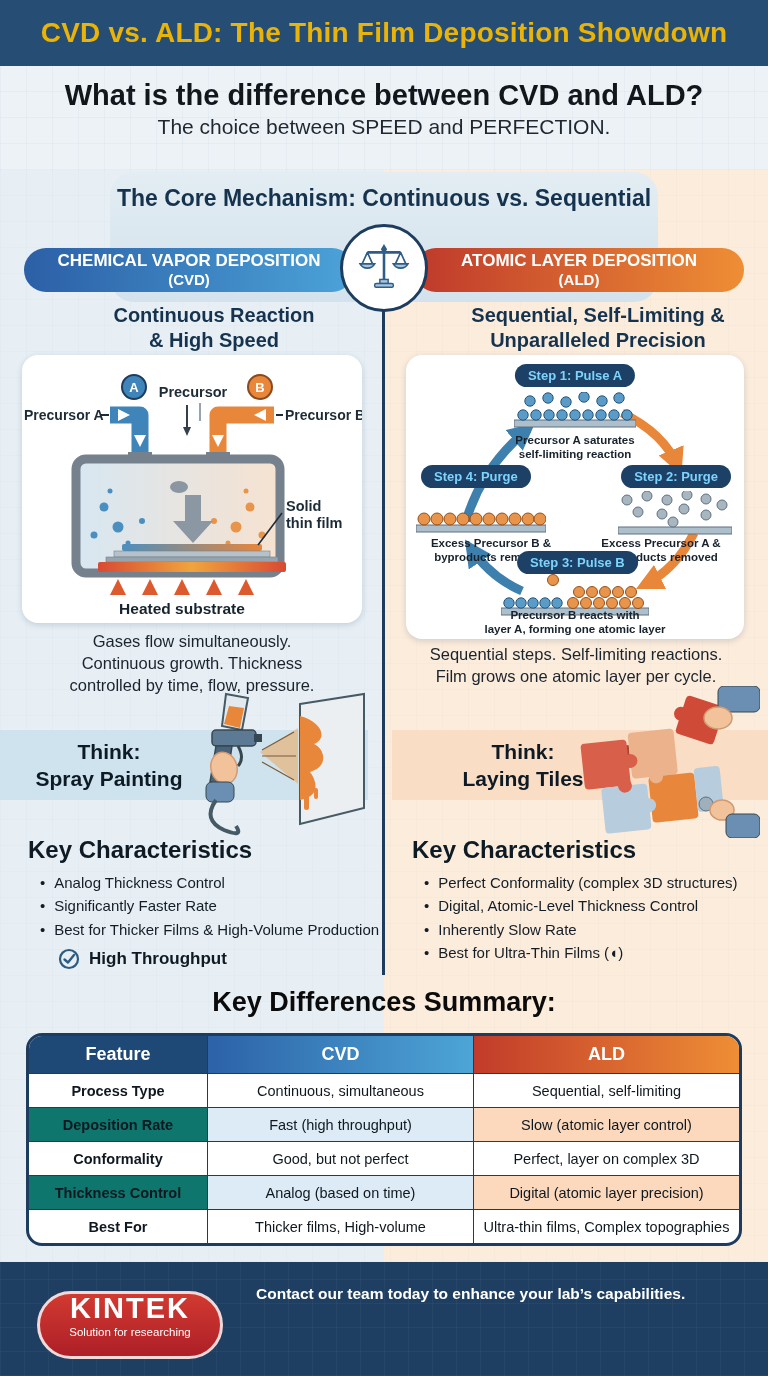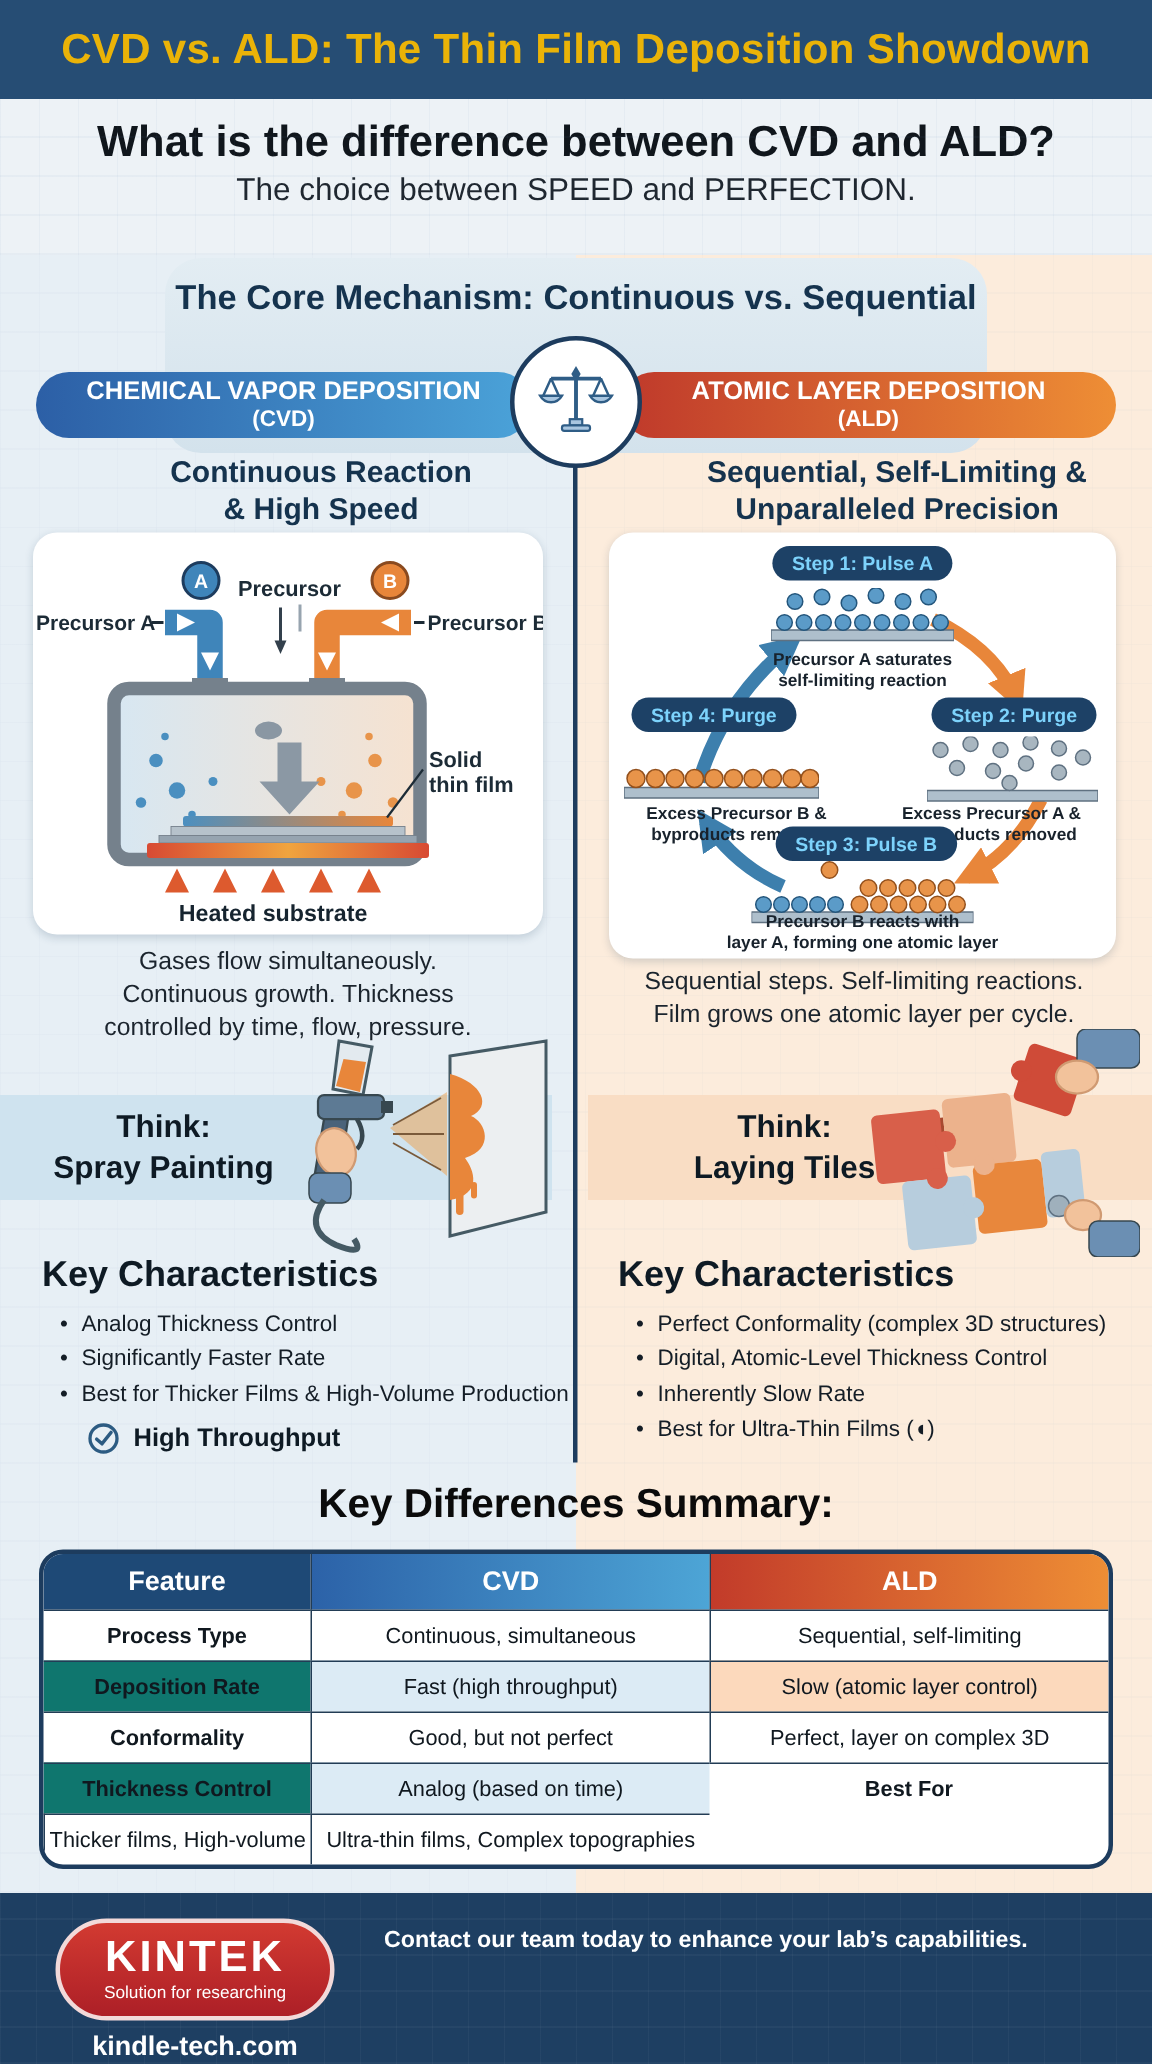--- a/index.html
+++ b/index.html
@@ -113,24 +113,24 @@
   .fcell{font-weight:bold;}
   .tint-f{background:#0f766e;} .tint-c{background:#dcebf5;} .tint-a{background:#fcd9bc;}
 
   
   .footer{position:absolute;top:1262px;left:0;width:768px;height:114px;background:#1e3f62;
           display:flex;box-sizing:border-box;padding:13px 24px 0 26px;gap:22px;}
   .footer .circuit{background:
        repeating-linear-gradient(0deg, rgba(255,255,255,.035) 0 1px, transparent 1px 24px),
        repeating-linear-gradient(90deg, rgba(255,255,255,.035) 0 1px, transparent 1px 24px);}
   .logo-col{width:208px;text-align:center;z-index:1;}
-  .logo{width:186px;height:68px;margin:4px auto;border-radius:34px;
+  .logo{width:186px;height:68px;margin:16px auto;border-radius:34px;
         background:linear-gradient(180deg,#d23a31,#ad1f27);border:3px solid #f2d9d9;
         box-sizing:border-box;display:flex;flex-direction:column;align-items:center;
-        justify-content:center;color:#fff;}
+        justify-content:flex-start;color:#fff;}
   .logo .name{font-size:29px;font-weight:bold;letter-spacing:2px;line-height:1;}
   .logo .tag{font-size:11.5px;margin-top:3px;}
   .website{margin-top:7px;color:#fff;font-weight:bold;font-size:18px;text-decoration:none;display:block;}
   .pitch-col{flex:1;z-index:1;}
   .pitch{margin:2px 0 0;color:#e9eef4;font-size:15.5px;line-height:1.34;}
   .pitch .lead{font-weight:bold;color:#fff;}
   .cta{margin:10px 0 0;font-weight:bold;color:#fff;font-size:15.5px;}
 </style>
 </head>
 <body>
@@ -489,20 +489,21 @@
         <div class="cell fcell tint-f">Deposition Rate</div>
         <div class="cell cmid tint-c">Fast (high throughput)</div>
         <div class="cell cright tint-a">Slow (atomic layer control)</div>
 
         <div class="cell fcell">Conformality</div>
         <div class="cell cmid">Good, but not perfect</div>
         <div class="cell cright">Perfect, layer on complex 3D</div>
 
         <div class="cell fcell tint-f">Thickness Control</div>
         <div class="cell cmid tint-c">Analog (based on time)</div>
+        <div class="cell cright tint-a">Digital (atomic layer precision)</div>
 
         <div class="cell fcell">Best For</div>
         <div class="cell cmid">Thicker films, High-volume</div>
         <div class="cell cright">Ultra-thin films, Complex topographies</div>
       </div>
     </div>
   </section>
 
   <footer class="footer">
     <div class="circuit"></div>

